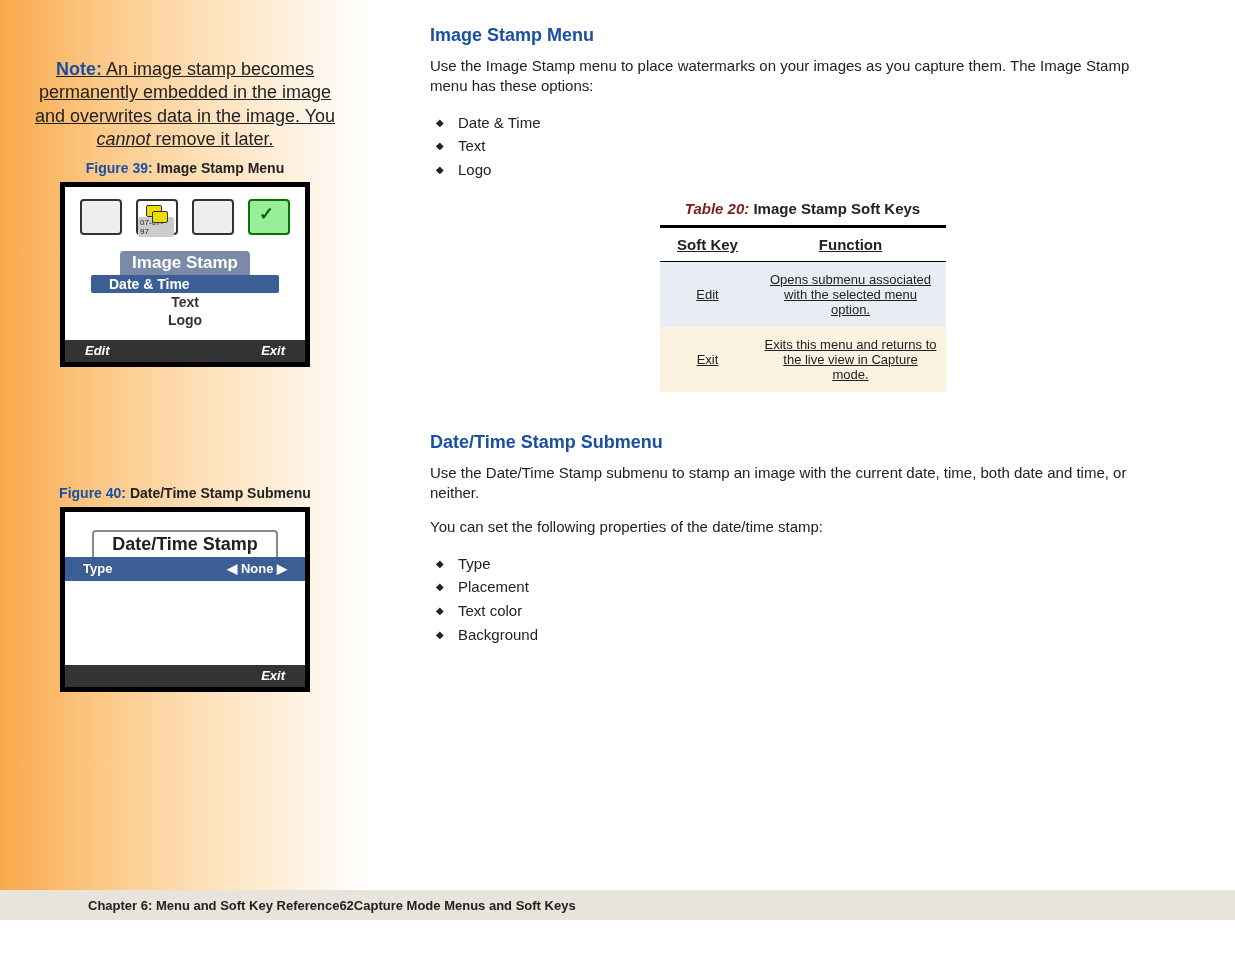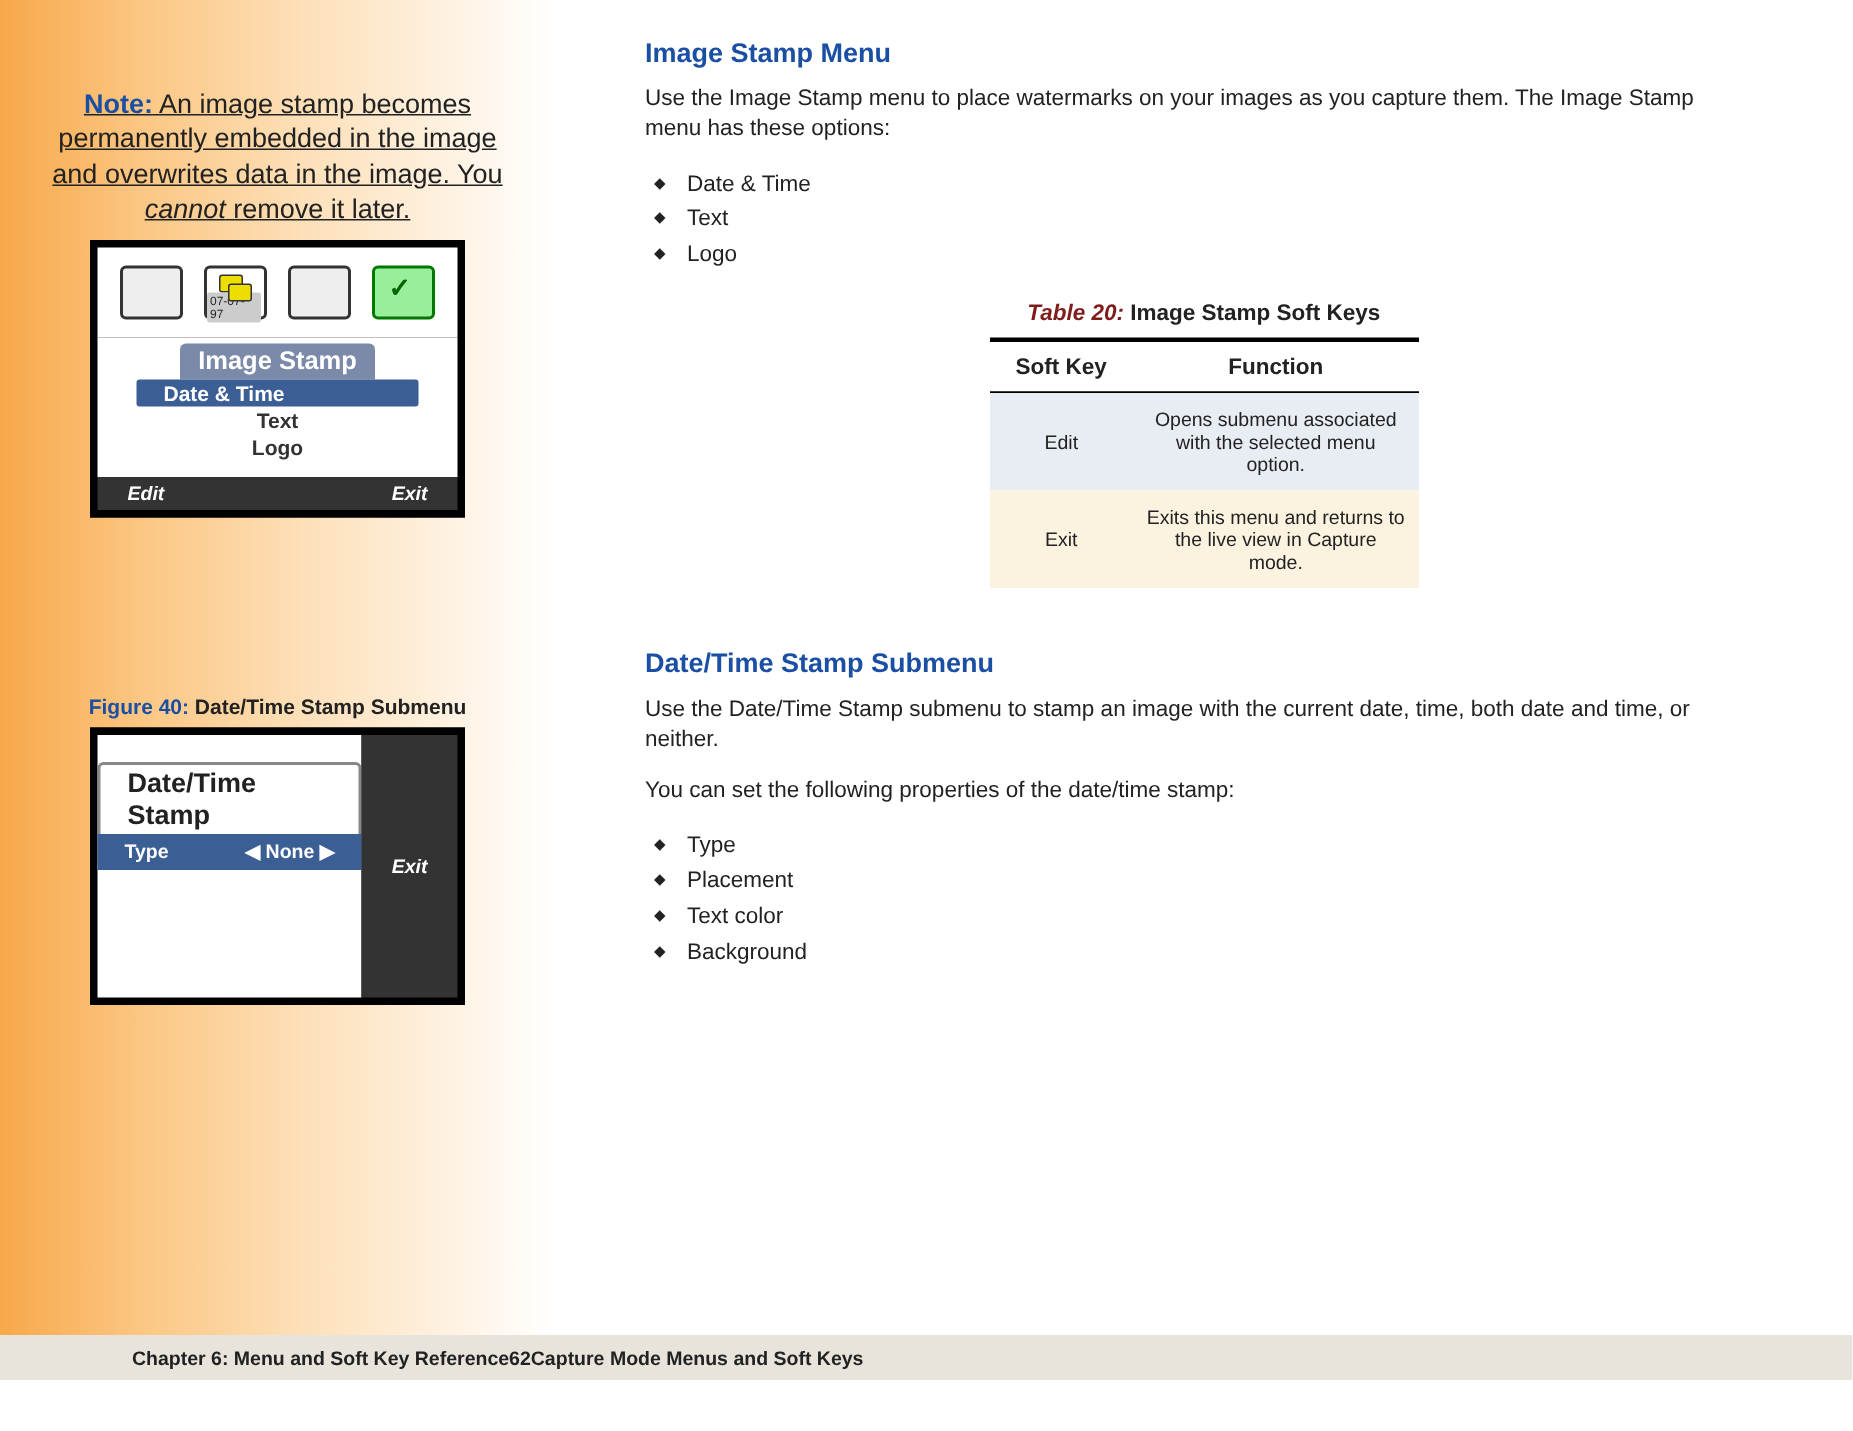--- a/index.html
+++ b/index.html
@@ -109,21 +109,21 @@
     padding: 0 20px;
     font-style: italic;
     font-weight: bold;
     font-size: 13px;
   }
 
   
   .screenshot2 {
     width: 240px; height: 175px;
     background:#000; border:5px solid #000;
-    margin: 0 auto; display:flex; flex-direction:row;
+    margin: 0 auto; display:flex; flex-direction:column;
   }
   .scr2-top { background:#fff; flex:1; display:flex; flex-direction:column; }
   .scr2-title-wrap { display:flex; justify-content:center; margin-top:18px;}
   .scr2-title {
     background:#fff; border-bottom: none;
     padding: 2px 18px;
     font-family: "Trebuchet MS", sans-serif;
     font-weight:bold; font-size:18px;
     border-radius: 4px 4px 0 0;
     border-top: 2px solid #888;
@@ -175,20 +175,21 @@
     text-align: center;
     font-weight: bold;
     margin: 4px 0 8px 0;
   }
   .table-caption .tabno { color: #7f1d1d; font-style: italic; }
   table.soft {
     margin: 0 auto 40px auto;
     border-collapse: collapse;
     width: 286px;
     font-size: 13px;
+    text-decoration: underline;
   }
   table.soft thead th {
     border-top: 3px solid #000;
     border-bottom: 1px solid #000;
     padding: 8px 6px;
     font-size: 15px;
   }
   table.soft td {
     padding: 10px 8px;
     text-align: center;
@@ -212,20 +213,23 @@
 </style>
 </head>
 <body>
 
 <div class="page">
   <div class="sidebar">
     <div class="note">
       <span class="label">Note:</span><span> An image stamp becomes permanently embedded in the image and overwrites data in the image. You </span><em>cannot</em><span>  remove it later.</span>
     </div>
 
+    <div class="fig-caption">
+      <span class="figno">Figure 39:</span><span> Image Stamp Menu</span>
+    </div>
 
     <div class="screenshot">
       <div class="scr-top">
         <div class="icon"></div>
         <div class="icon yel">
           <span class="date-badge">07-07-97</span>
         </div>
         <div class="icon"></div>
         <div class="icon green"></div>
       </div>

